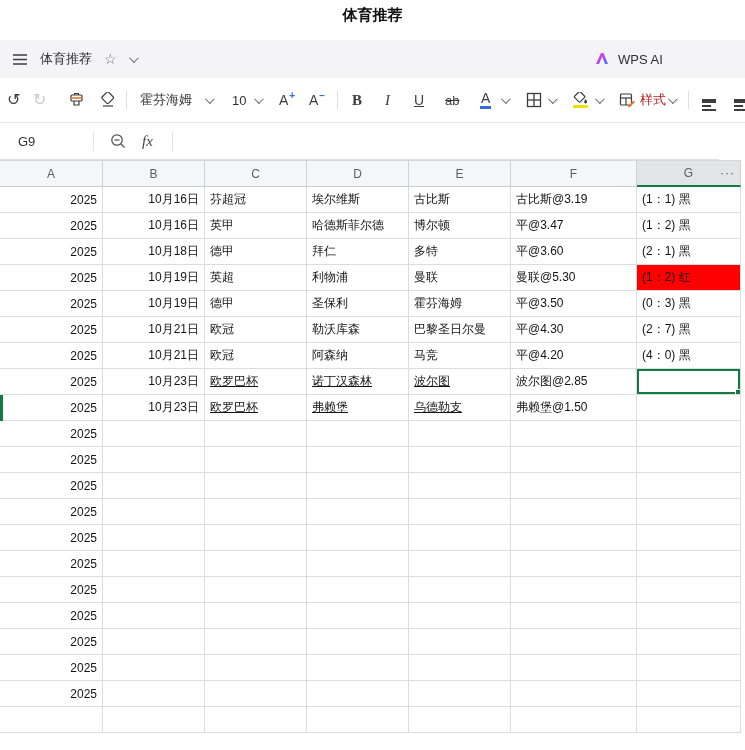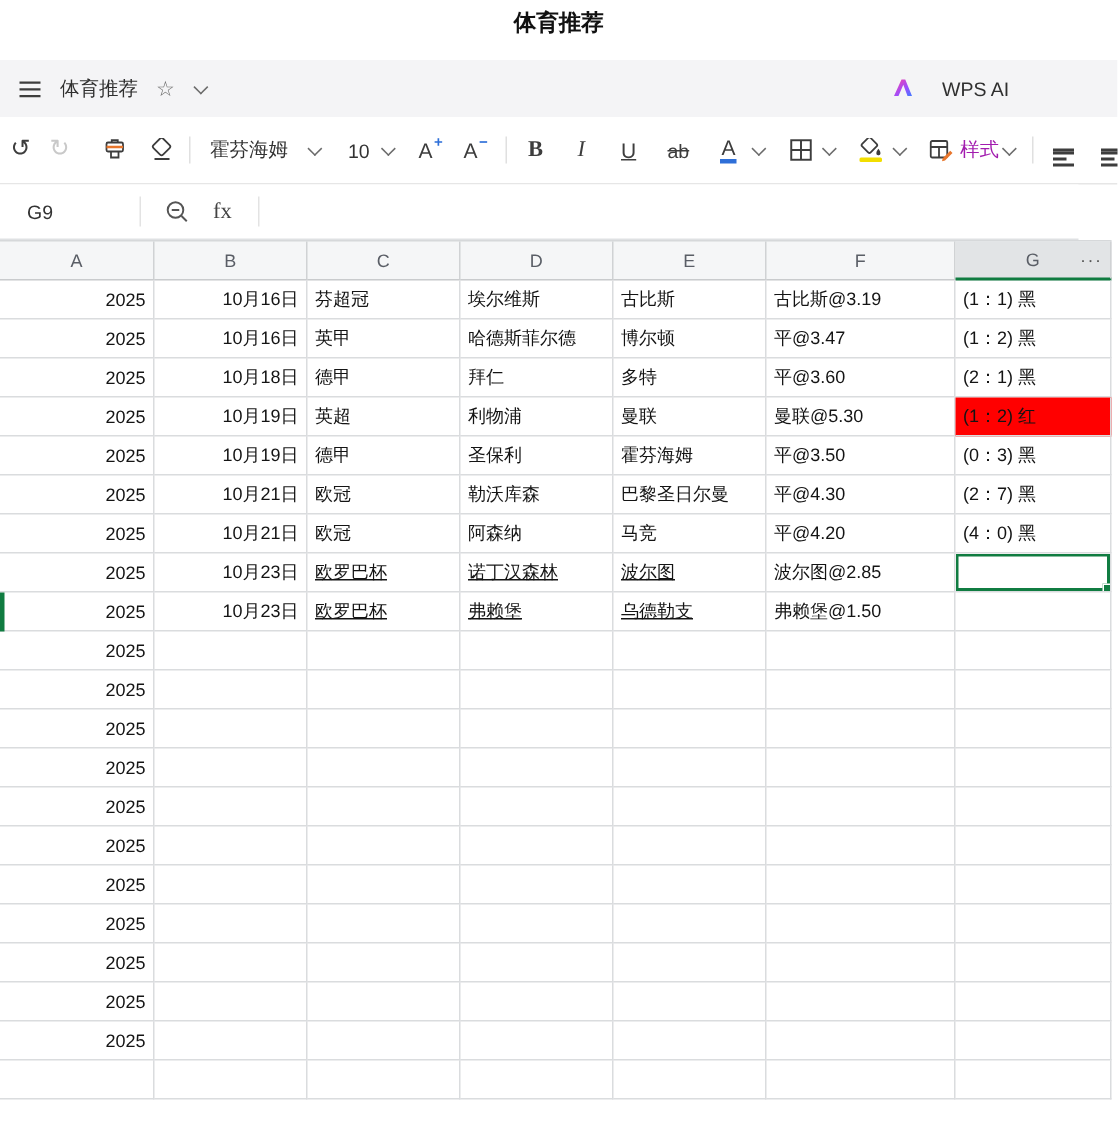--- a/index.html
+++ b/index.html
@@ -13,49 +13,49 @@
   
   .menubar { position:absolute; top:40px; left:0; width:745px; height:38px; background:#f4f4f6; }
   .menu-left { position:absolute; left:12px; top:0; height:38px; display:flex; align-items:center; gap:12px; }
   .file-title { font-size:13px; color:#2f2f2f; }
   .star { font-size:14px; color:#6f6f6f; line-height:1; }
   .chev { display:inline-block; width:7px; height:7px; border-right:1.3px solid #6b6b6b; border-bottom:1.3px solid #6b6b6b; transform:rotate(45deg) translateY(-2px); }
   .tabs { position:absolute; left:272px; top:0; height:38px; display:flex; align-items:center; gap:19px; }
   .tab { font-size:13.5px; color:#3a3a3a; position:relative; padding:10px 1px; cursor:default; white-space:nowrap; }
   .tab.active { color:#107C41; font-weight:700; }
   .tab.active::after { content:''; position:absolute; left:0; right:0; bottom:5px; height:3px; background:#107C41; border-radius:1px; }
-  .wpsai { position:absolute; left:594px; top:0; height:38px; display:flex; align-items:center; gap:18px; }
+  .wpsai { position:absolute; left:594px; top:0; height:38px; display:flex; align-items:center; gap:8px; }
   .wpsai-text { font-size:13px; color:#2f2f2f; }
 
   
   .toolbar { position:absolute; top:78px; left:0; width:745px; height:45px; background:#fff; border-bottom:1px solid #e6e6e6; }
   .toolbar > * { position:absolute; top:0; height:44px; display:flex; align-items:center; }
   .tbtn { color:#3d3d3d; font-size:14px; cursor:default; }
   .sep { width:1px; height:18px; background:#e0e0e0; top:13px !important; }
   .glyph { font-size:16px; line-height:1; }
   .disabled { color:#c9c9c9; }
   .fontname { font-size:13px; color:#333; }
   .fontsize { font-size:13px; color:#333; }
   .supblue { color:#2E6FD8; font-size:10px; font-weight:700; position:relative; top:-5px; left:1px; }
   .bold-b { font-weight:700; font-size:15px; font-family:"Liberation Serif","DejaVu Serif",serif; }
   .ital-i { font-style:italic; font-size:15px; font-family:"Liberation Serif","DejaVu Serif",serif; }
   .und-u { font-size:14px; text-decoration:underline; }
   .strike { font-size:13px; text-decoration:line-through; }
   .fontcolor-a { font-size:14px; display:inline-block; border-bottom:3px solid #2E6FD8; line-height:1.1; padding:0 1px; }
   .fillwrap { display:flex; flex-direction:column; align-items:center; gap:1px; }
   .fillbar { width:15px; height:3px; background:#F2DE00; border-radius:1px; }
-  .stylelabel { font-size:13px; color:#a21caf; margin-left:4px; }
+  .stylelabel { font-size:13px; color:#b91c1c; margin-left:4px; }
   .alignicon span { display:block; height:1.6px; background:#3d3d3d; margin:2.2px 0; }
 
   
   .formulabar { position:absolute; top:123px; left:0; width:719px; height:37px; background:#fff; border-bottom:1px solid #dfe1e3; }
   .formulabar > * { position:absolute; top:0; height:36px; display:flex; align-items:center; }
   .cellref { left:18px; font-size:13px; color:#333; }
   .fsep { width:1px; height:20px; background:#e3e3e3; top:8px !important; }
-  .fx { font-family:"Liberation Serif","DejaVu Serif",serif; font-size:15px; color:#444; }
+  .fx { font-family:"Liberation Serif","DejaVu Serif",serif; font-style:italic; font-size:15px; color:#444; }
 
   
   .sheet { position:absolute; top:160px; left:0; width:745px; height:590px; overflow:hidden; background:#fff; }
   .col-headers { position:absolute; top:0; left:0; width:741px; height:27px; display:flex; border-top:1px solid #d6d8da; background:#f5f6f7; }
   .colh { height:100%; border-right:1px solid #d0d2d4; border-bottom:1px solid #c9cbcd; display:flex; align-items:center; justify-content:center; font-size:12px; color:#5a5e66; position:relative; }
   .colh.selected { background:#e2e4e6; border-bottom:2px solid #107C41; }
   .more-cols { position:absolute; right:5px; top:50%; transform:translateY(-50%); font-size:12px; color:#555; letter-spacing:1px; }
 
   table.grid { position:absolute; top:27px; left:0; border-collapse:separate; border-spacing:0; table-layout:fixed; width:741px; }
   table.grid td { height:26px; border-right:1px solid #dadcde; border-bottom:1px solid #dadcde; padding:0 5px; font-size:12px; color:#141414; overflow:hidden; white-space:nowrap; vertical-align:middle; }

